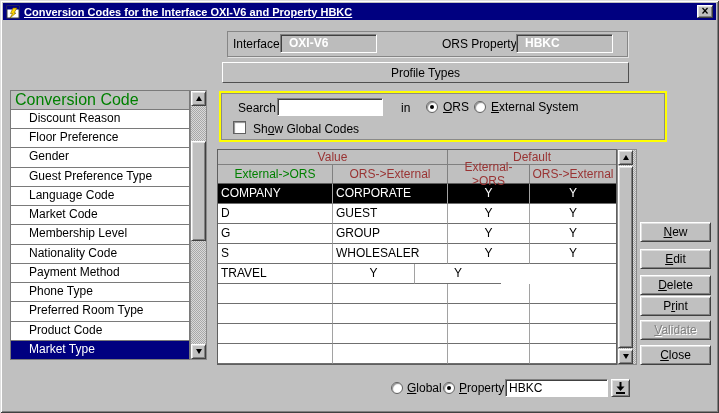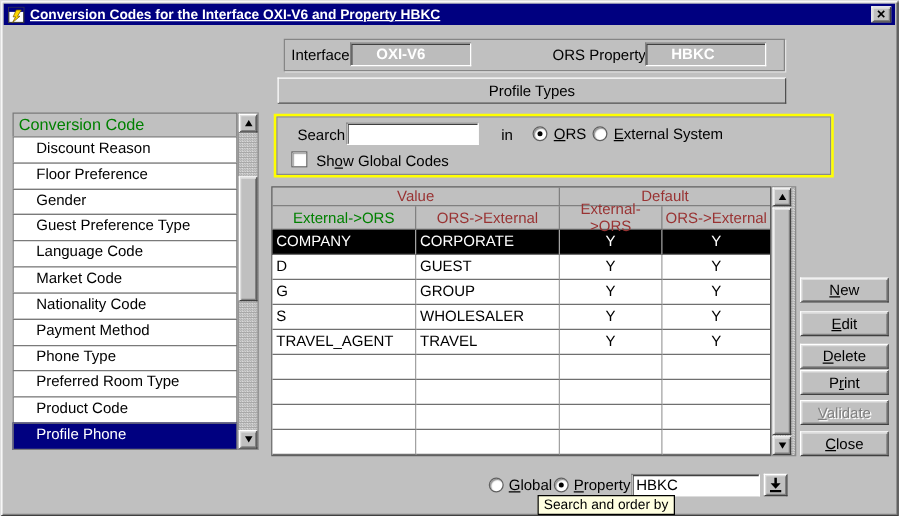--- a/index.html
+++ b/index.html
@@ -20,39 +20,39 @@
   .btn95{
     background:#c0c0c0;border:1px solid;border-color:#ffffff #404040 #404040 #ffffff;
     box-shadow:inset 1px 1px 0 #dfdfdf,inset -1px -1px 0 #808080;
     display:flex;align-items:center;justify-content:center;font-size:12px;color:#000;cursor:default;
   }
   .btn95.disabled{color:#808080;text-shadow:1px 1px 0 #ffffff;}
   .sunken{border:1px solid;border-color:#808080 #ffffff #ffffff #808080;box-shadow:inset 1px 1px 0 #404040;}
 
   
   #iface-frame{left:227px;top:31px;width:401px;height:26px;border:1px solid #868686;box-shadow:1px 1px 0 #e3e3e3;}
-  .gray-field{background:#bcbcbc;color:#ffffff;font-weight:bold;font-size:12px;padding:2px 20px;line-height:13px;}
+  .gray-field{background:#bcbcbc;color:#ffffff;font-weight:bold;font-size:12px;padding:2px 8px;line-height:13px;}
   #iface-field{left:280px;top:34px;width:97px;height:19px;}
   #prop-field{left:516px;top:34px;width:97px;height:19px;}
   #profile-bar{left:222px;top:62px;width:407px;height:21px;background:#c0c0c0;
     border:1px solid;border-color:#ffffff #505050 #505050 #ffffff;
     display:flex;align-items:center;justify-content:center;font-size:12px;}
 
   
   #search-panel{left:219px;top:91px;width:448px;height:51px;border:2px solid #ffff00;background:#c0c0c0;box-shadow:inset 0 0 0 1px #8a8a8a;}
   .input95{background:#ffffff;font-size:12px;padding:1px 3px;color:#000;}
   #search-input{left:56px;top:5px;width:106px;height:18px;}
   .radio{width:12px;height:12px;border-radius:50%;background:#ffffff;border:1px solid #606060;box-shadow:inset 1px 1px 1px #909090;position:absolute;}
   .radio.checked::after{content:"";position:absolute;left:3px;top:3px;width:4px;height:4px;border-radius:50%;background:#000;}
   .checkbox{width:13px;height:13px;background:#ffffff;border:1px solid #606060;box-shadow:inset 1px 1px 1px #909090;position:absolute;}
 
   
   #conv-list{left:10px;top:90px;width:197px;height:270px;display:flex;}
   #list-col{width:180px;display:flex;flex-direction:column;}
-  .list-hdr{height:20px;border:1px solid #7a7a7a;background:#c0c0c0;color:#008000;font-size:13px;padding:2px 4px;line-height:14px;}
+  .list-hdr{height:20px;border:1px solid #7a7a7a;background:#c0c0c0;color:#008000;font-size:16px;padding:2px 4px;line-height:14px;}
   .list-item{flex:1;border:1px solid #7a7a7a;margin-top:-1px;background:#ffffff;font-size:12px;padding:1px 18px;line-height:15px;white-space:nowrap;overflow:hidden;}
   .list-item.selected{background:#000080;color:#ffffff;}
 
   
   .sbar{width:17px;position:relative;background:#b3b3b3;
     background-image:repeating-conic-gradient(#d9d9d9 0% 25%,#a8a8a8 25% 50%);background-size:2px 2px;
     border:1px solid #8a8a8a;}
   .sb-btn{position:absolute;left:0;width:15px;height:15px;}
   .tri-up{width:0;height:0;border-left:3px solid transparent;border-right:3px solid transparent;border-bottom:5px solid #000;}
   .tri-down{width:0;height:0;border-left:3px solid transparent;border-right:3px solid transparent;border-top:5px solid #000;}
@@ -128,26 +128,27 @@
 
   <div id="conv-list" class="abs">
     <div id="list-col">
       <div class="list-hdr">Conversion Code</div>
     <div class="list-item">Discount Reason</div>
         <div class="list-item">Floor Preference</div>
         <div class="list-item">Gender</div>
         <div class="list-item">Guest Preference Type</div>
         <div class="list-item">Language Code</div>
         <div class="list-item">Market Code</div>
+        <div class="list-item">Membership Level</div>
         <div class="list-item">Nationality Code</div>
         <div class="list-item">Payment Method</div>
         <div class="list-item">Phone Type</div>
         <div class="list-item">Preferred Room Type</div>
         <div class="list-item">Product Code</div>
-        <div class="list-item selected">Profile Phone</div>
+        <div class="list-item selected">Market Type</div>
       </div>
     <div class="sbar" style="height:270px;">
       <div class="btn95 sb-btn" style="top:0;">
           <span class="tri-up"></span>
         </div>
       <div class="sb-thumb" style="top:50px;height:100px;"></div>
       <div class="btn95 sb-btn" style="bottom:0;">
           <span class="tri-down"></span>
         </div>
     </div>
@@ -183,21 +184,20 @@
           <div class="tcell c2">Y</div>
           <div class="tcell c3">Y</div>
         </div>
         <div class="trow">
           <div class="tcell c0">S</div>
           <div class="tcell c1">WHOLESALER</div>
           <div class="tcell c2">Y</div>
           <div class="tcell c3">Y</div>
         </div>
         <div class="trow">
-          <div class="tcell c0">TRAVEL_AGENT</div>
           <div class="tcell c1">TRAVEL</div>
           <div class="tcell c2">Y</div>
           <div class="tcell c3">Y</div>
         </div>
         <div class="trow">
           <div class="tcell c0"></div>
           <div class="tcell c1"></div>
           <div class="tcell c2"></div>
           <div class="tcell c3"></div>
         </div>
@@ -256,15 +256,14 @@
   <span class="abs lbl" style="left:459px;top:381px;"><u>P</u>roperty</span>
   <input id="prop-input" class="abs sunken input95" value="HBKC" style="">
   <div id="lov-btn" class="abs btn95">
     <svg width="11" height="12" viewBox="0 0 11 12">
       <rect x="4.5" y="0" width="2" height="5" fill="#000"></rect>
       <path d="M1.5 4.5 L9.5 4.5 L5.5 9 Z" fill="#000"></path>
       <rect x="1" y="10" width="9" height="2" fill="#000"></rect>
     </svg>
   </div>
 
-  <div id="tooltip" class="abs">Search and order by</div>
 
 </div>
 
 </body></html>

